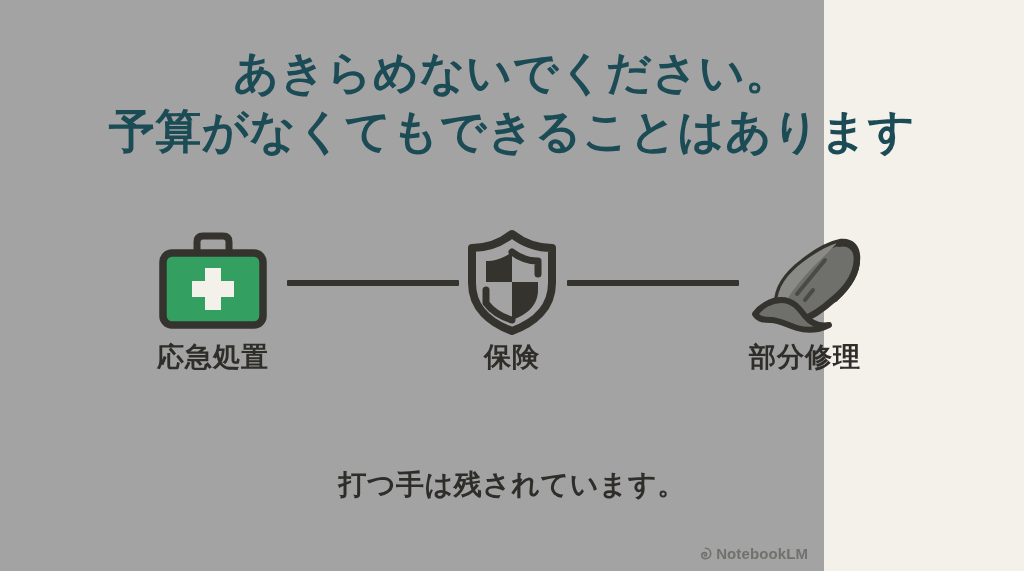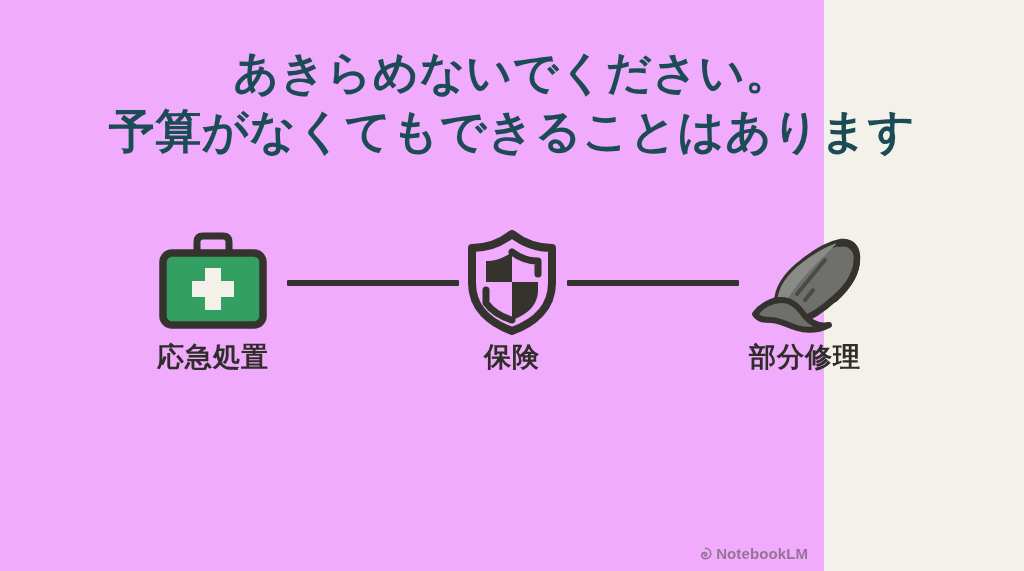--- a/index.html
+++ b/index.html
@@ -13,21 +13,21 @@
     overflow: hidden;
     background: #f4f1eb;
     font-family: "Liberation Sans", "DejaVu Sans", sans-serif;
     -webkit-font-smoothing: antialiased;
   }
 
   .slide {
     position: relative;
     width: 824px;
     height: 571px;
-    background: #f0abfc;
+    background: #a3a3a3;
     box-sizing: border-box;
   }
 
   
   .title-block {
     position: absolute;
     left: 0;
     top: 44px;
     width: 1024px;
     text-align: center;
@@ -197,20 +197,21 @@
 
           <path d="M54 66 L82 32" fill="none" stroke="#4a4a47" stroke-width="4" stroke-linecap="round"></path>
           <path d="M62 72 L70 62" fill="none" stroke="#4a4a47" stroke-width="4" stroke-linecap="round"></path>
         </svg>
       </div>
       <div class="step-label">部分修理</div>
     </div>
 
   </div>
 
+  <div class="caption">打つ手は残されています。</div>
 
   <div class="watermark">
     <span class="watermark-mark">
       <svg width="13" height="13" viewBox="0 0 16 16" aria-hidden="true">
         <path d="M8 1.6 C11.6 1.6 14.4 4.4 14.4 8 C14.4 11.6 11.6 14.4 8 14.4
                  C5.4 14.4 3.4 12.6 3.4 10.3 C3.4 8.3 4.9 6.9 6.8 6.9
                  C8.3 6.9 9.4 7.9 9.4 9.2 C9.4 10.2 8.7 10.9 7.8 10.9
                  C7.1 10.9 6.6 10.5 6.6 9.9" fill="none" stroke="#4a4840" stroke-width="2" stroke-linecap="round"></path>
       </svg>
     </span>

